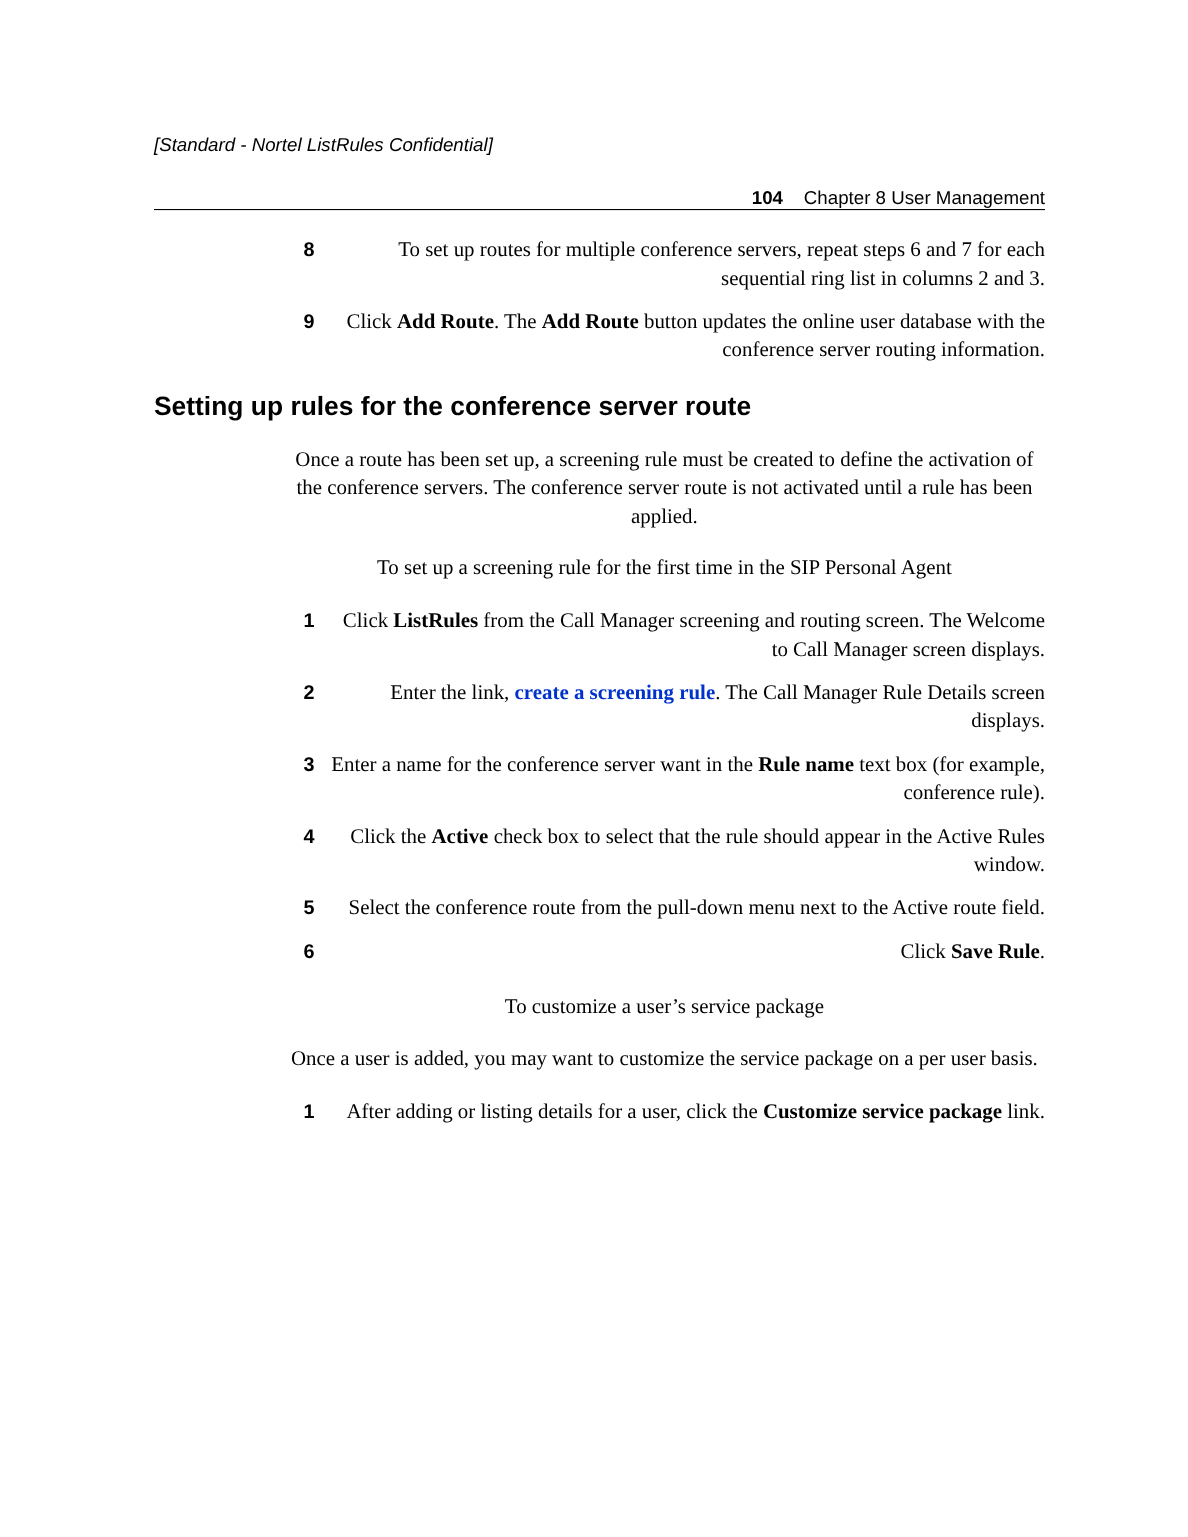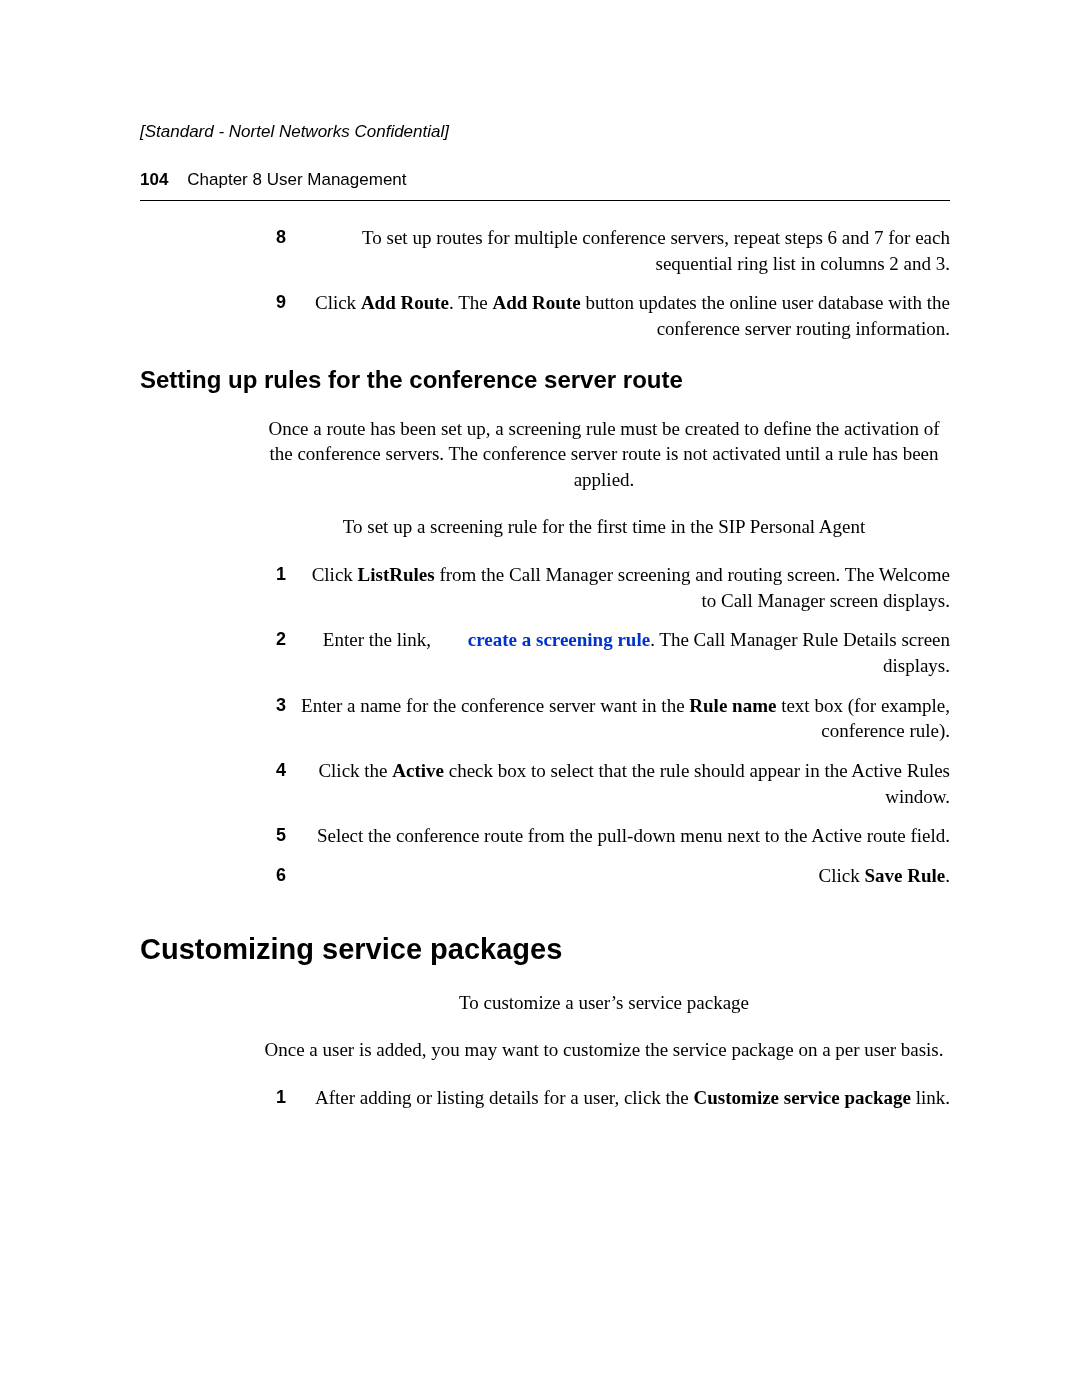--- a/index.html
+++ b/index.html
@@ -20,22 +20,23 @@
   .confidential {
     font-style: italic;
     font-family: Arial, Helvetica, sans-serif;
     font-size: 17px;
     margin-bottom: 28px;
   }
   .running-header {
     font-family: Arial, Helvetica, sans-serif;
     font-size: 17px;
     border-bottom: 1px solid #000;
-    padding-bottom: 10px;
+    padding-bottom: 0;
     margin-bottom: 24px;
+    text-align: right;
   }
   .running-header .pnum {
     font-weight: bold;
   }
   .body-indent {
     margin-left: 118px;
   }
   ol.steps {
     list-style: none;
     padding: 0;
@@ -57,21 +58,20 @@
   }
   ol.steps > li .txt {
     flex: 1 1 auto;
     text-align: right;
   }
   .b { font-weight: bold; }
   a.link {
     color: #0033cc;
     font-weight: bold;
     text-decoration: none;
-    margin-left: 32px;
   }
   h2.subhead {
     font-family: Arial, Helvetica, sans-serif;
     font-weight: bold;
     font-size: 24px;
     margin: 13px 0 22px 0;
   }
   h1.sectionhead {
     font-family: Arial, Helvetica, sans-serif;
     font-weight: bold;
@@ -90,21 +90,21 @@
     padding-top: 6px;
     font-family: Arial, Helvetica, sans-serif;
     font-size: 17px;
   }
 </style>
 </head>
 <body>
 
 <div class="page">
 
-  <div class="confidential">[Standard - Nortel Networks Confidential]</div>
+  <div class="confidential">[Standard - Nortel ListRules Confidential]</div>
 
   <div class="running-header">
     <span class="pnum">104</span>
     <span>&nbsp;&nbsp;</span>
     <span>Chapter 8  User Management</span>
   </div>
 
   <div class="body-indent">
     <ol class="steps">
       <li>
@@ -157,21 +157,20 @@
       </li>
       <li>
         <span class="num">6</span>
         <span class="txt">
           <span>Click </span><span class="b">Save Rule</span><span>.</span>
         </span>
       </li>
     </ol>
   </div>
 
-  <h1 class="sectionhead">Customizing service packages</h1>
 
   <div class="body-indent">
     <p class="para">To customize a user’s service package</p>
     <p class="para">Once a user is added, you may want to customize the service package on a per user basis.</p>
 
     <ol class="steps">
       <li>
         <span class="num">1</span>
         <span class="txt">
           <span>After adding or listing details for a user, click the </span><span class="b">Customize service package</span><span> link.</span>

